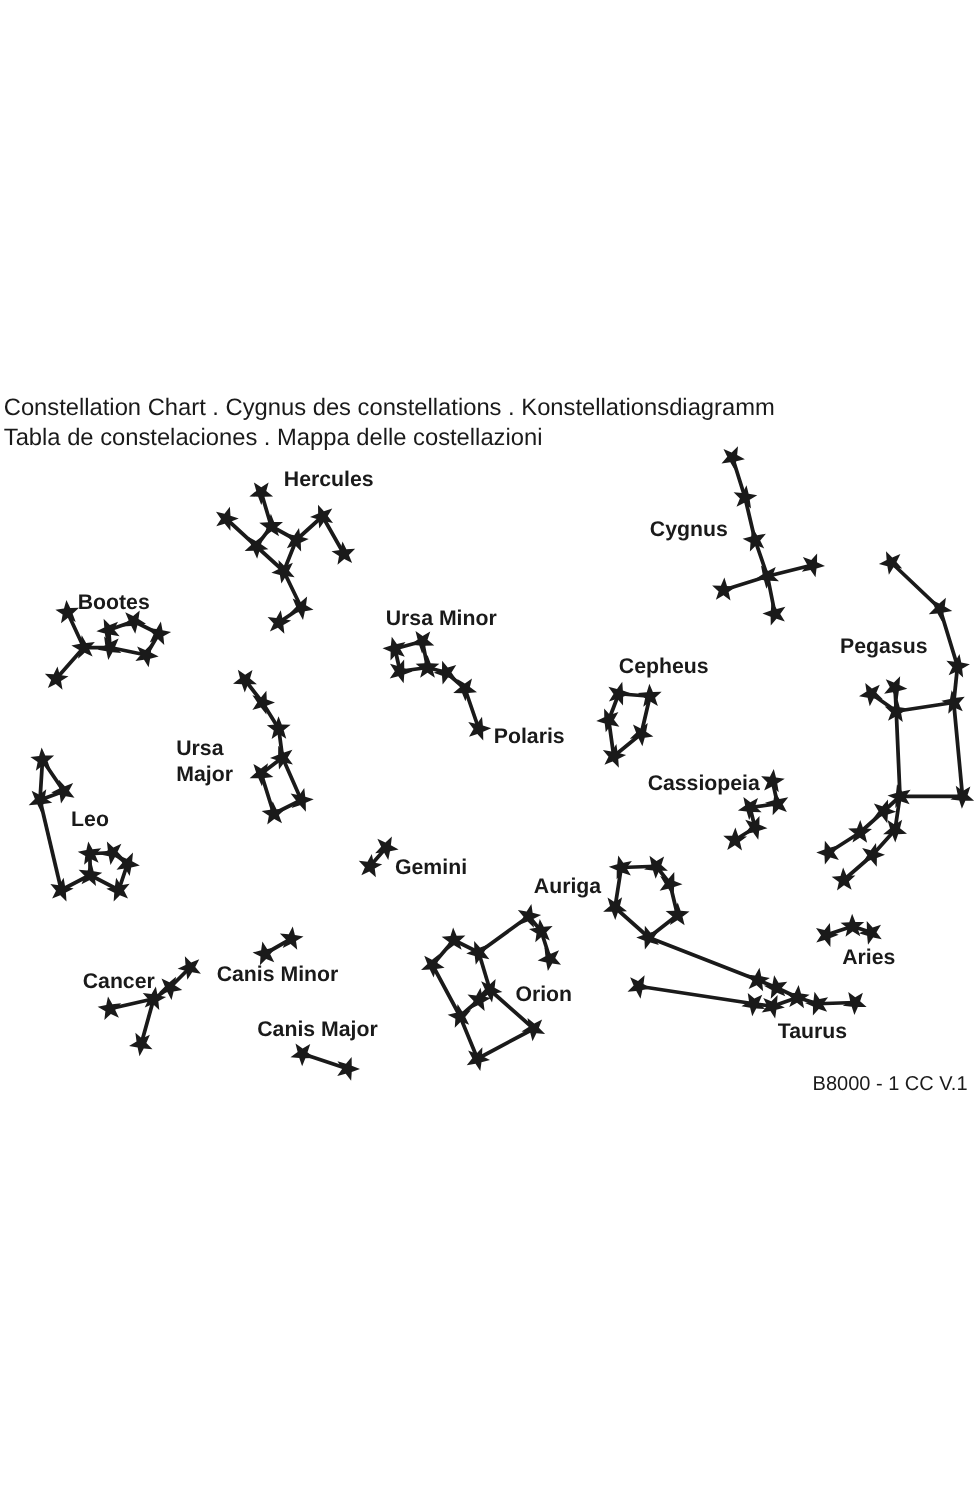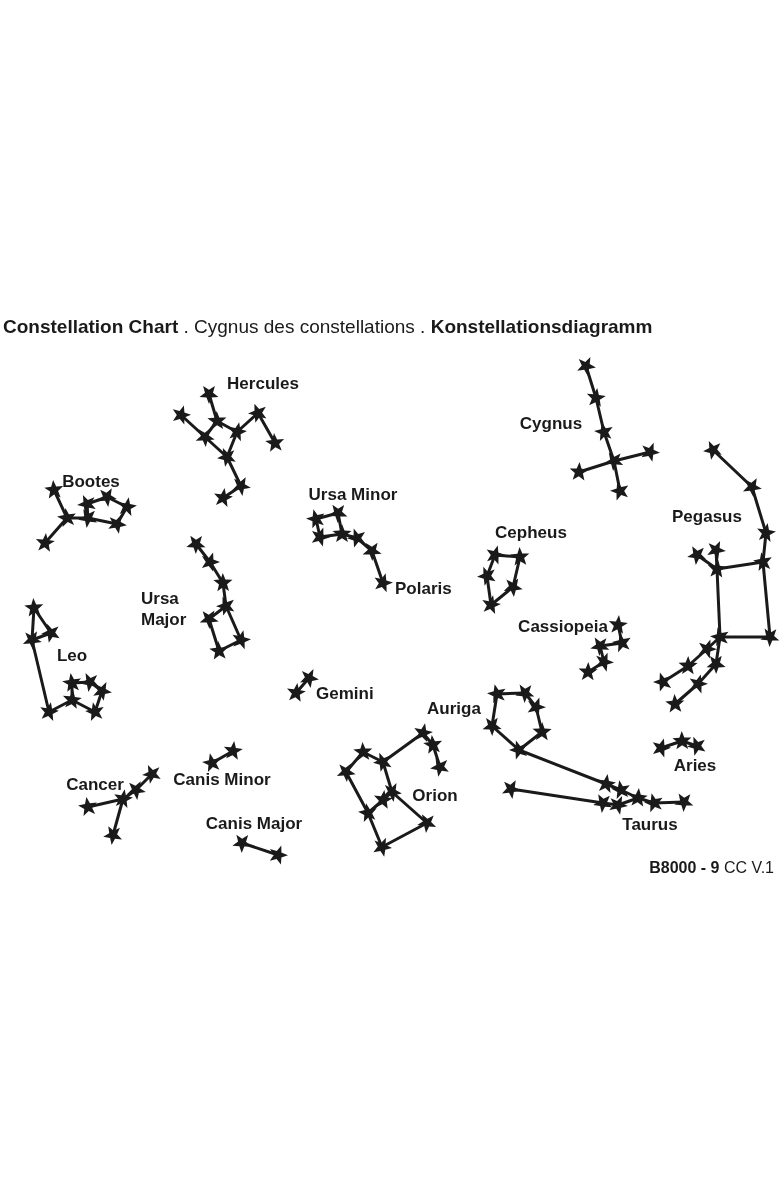--- a/index.html
+++ b/index.html
@@ -9,34 +9,35 @@
   }
   .title-block {
     position:absolute; left:3px; top:315px; width:760px;
     font-size:19px; line-height:24px; color:#1a1a1a; white-space:nowrap;
   }
   .title-line { display:block; }
   .footer-code {
     position:absolute; right:6px; top:858px;
     font-size:16px; line-height:20px; color:#1a1a1a; white-space:nowrap;
   }
-  .seg-bold { font-weight:700; }
+  .seg-bold { font-weight:400; }
   .seg-reg  { font-weight:400; }
   svg.chart { position:absolute; left:0; top:0; }
   .cline { stroke:#1a1a1a; stroke-width:3; stroke-linecap:round; }
   .star  { fill:#1a1a1a; stroke:none; }
   .clabel { font-family:"Liberation Sans", sans-serif; font-weight:700; font-size:17px; fill:#1a1a1a; }
 </style>
 </head>
 <body>
 
 <div class="page">
 
   <div class="title-block">
     <span class="title-line"><span class="seg-bold">Constellation Chart</span><span class="seg-reg"> . </span><span class="seg-reg">Cygnus des constellations</span><span class="seg-reg"> . </span><span class="seg-bold">Konstellationsdiagramm</span></span>
+    <span class="title-line"><span class="seg-reg">Tabla de constelaciones</span><span class="seg-reg"> . </span><span class="seg-bold">Mappa delle costellazioni</span></span>
   </div>
 
   <svg class="chart" width="780" height="1196" viewBox="0 0 780 1196">
       <line x1="519" y1="750" x2="606" y2="784" class="cline" stroke="#1a1a1a" stroke-width="3"></line>
       <g>
         <line x1="209" y1="394" x2="217" y2="421" class="cline" stroke="#1a1a1a" stroke-width="3"></line>
         <line x1="181" y1="415" x2="205" y2="437" class="cline" stroke="#1a1a1a" stroke-width="3"></line>
         <line x1="217" y1="421" x2="205" y2="437" class="cline" stroke="#1a1a1a" stroke-width="3"></line>
         <line x1="217" y1="421" x2="237" y2="432" class="cline" stroke="#1a1a1a" stroke-width="3"></line>
         <line x1="258" y1="413" x2="237" y2="432" class="cline" stroke="#1a1a1a" stroke-width="3"></line>
@@ -300,15 +301,15 @@
         <path d="M619.3,780.2L622.8,786.2L629.8,785.3L625.2,790.6L628.2,796.9L621.7,794.1L616.6,799.0L617.3,792.0L611.1,788.6L618.0,787.1Z" class="star" fill="#1a1a1a"></path>
         <path d="M598.2,794.3L603.5,798.8L609.8,795.7L607.1,802.2L612.1,807.2L605.0,806.7L601.8,812.9L600.1,806.1L593.2,804.9L599.2,801.2Z" class="star" fill="#1a1a1a"></path>
         <path d="M622.1,795.9L621.6,802.9L627.9,806.0L621.1,807.8L620.1,814.8L616.3,808.8L609.3,810.0L613.8,804.6L610.6,798.3L617.1,800.9Z" class="star" fill="#1a1a1a"></path>
         <path d="M638.9,788.0L640.8,794.8L647.7,795.8L641.9,799.6L643.2,806.6L637.6,802.2L631.4,805.5L633.9,798.9L628.8,794.1L635.8,794.4Z" class="star" fill="#1a1a1a"></path>
         <path d="M651.6,793.3L655.6,799.1L662.5,797.7L658.2,803.3L661.7,809.4L655.0,807.1L650.3,812.3L650.4,805.2L644.0,802.3L650.8,800.3Z" class="star" fill="#1a1a1a"></path>
         <path d="M678.6,793.6L684.2,797.8L690.3,794.2L688.1,800.9L693.3,805.6L686.3,805.5L683.5,812.0L681.4,805.3L674.3,804.6L680.1,800.5Z" class="star" fill="#1a1a1a"></path>
         <text x="650" y="830" text-anchor="middle" class="clabel" fill="#1a1a1a">Taurus</text>
       </g>
     </svg>
 
-  <div class="footer-code"><span class="seg-bold">B8000 - 9</span><span class="seg-reg"> CC V.1</span></div>
+  <div class="footer-code"><span class="seg-bold">B8000 - 1</span><span class="seg-reg"> CC V.1</span></div>
 
 </div>
 
 </body></html>

